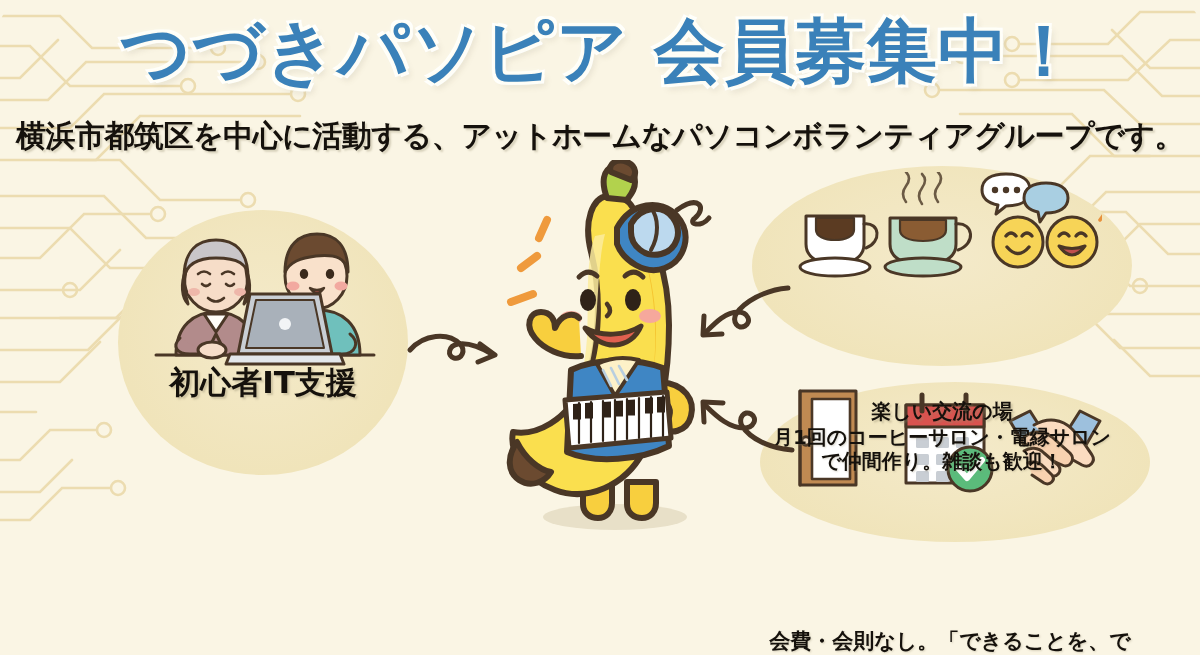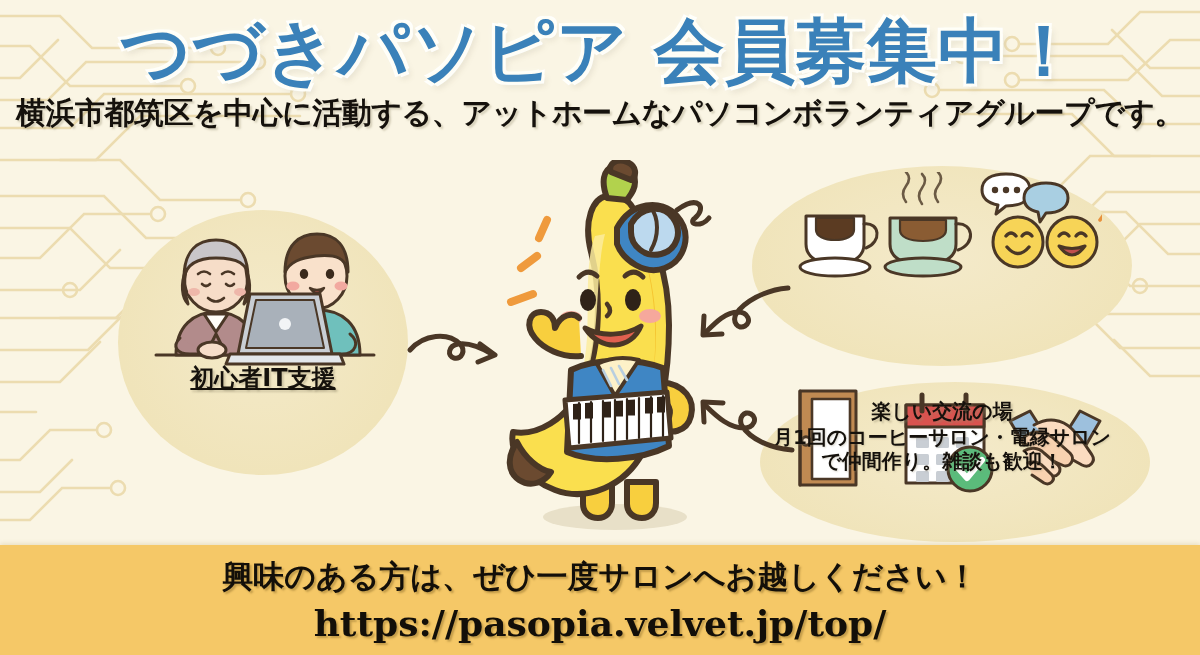--- a/index.html
+++ b/index.html
@@ -5,20 +5,21 @@
 <style>
   html,body{margin:0;padding:0;}
   body{
     width:1200px;height:655px;overflow:hidden;
     font-family:"DejaVu Sans","Liberation Sans",sans-serif;
     background:#faf5e4;
   }
   #poster{
     position:relative;width:1200px;height:655px;overflow:hidden;
     background:#faf5e4;
+    border-radius:27px;
   }
 
   
   .circuit{position:absolute;top:0;pointer-events:none;}
   .circuit.left{left:0;}
   .circuit.right{right:0;}
 
   
   #header{
     position:absolute;left:0;top:0;width:1200px;height:160px;
@@ -33,21 +34,21 @@
     white-space:nowrap;
     text-shadow:
       0 0 4px #fffdf2, 0 0 4px #fffdf2, 0 0 8px #fffdf2,
       3px 3px 0 rgba(255,255,255,.95),
       -3px 3px 0 rgba(255,255,255,.95),
       3px -3px 0 rgba(255,255,255,.95),
       -3px -3px 0 rgba(255,255,255,.95),
       4px 5px 6px rgba(120,110,80,.18);
   }
   #sub-title{
-    margin:5px 0 0 0;
+    margin:28px 0 0 0;
     font-size:30px;font-weight:bold;color:#15110c;
     white-space:nowrap;letter-spacing:-0.5px;
     text-shadow:2px 2px 2px rgba(150,140,110,.35);
   }
 
   
   #stage{position:absolute;left:0;top:160px;width:1200px;height:385px;z-index:4;}
 
   .bubble{position:absolute;border-radius:50%;background:#f2e7c0;}
   #bubble-left{left:118px;top:50px;width:290px;height:265px;
@@ -56,21 +57,21 @@
      background:radial-gradient(ellipse at 50% 45%, #f4eaca 0%, #f0e4ba 72%, #eee0b0 100%);}
   #bubble-free{left:760px;top:222px;width:390px;height:160px;
      background:radial-gradient(ellipse at 50% 45%, #f4eaca 0%, #f0e4ba 72%, #eee0b0 100%);}
 
   .bub-head{font-size:30px;font-weight:bold;color:#15110c;text-align:center;
      text-shadow:2px 2px 2px rgba(150,140,110,.4);line-height:1.1;}
   .bub-body{font-size:20px;font-weight:bold;color:#15110c;text-align:center;
      line-height:1.22;text-shadow:1px 1px 2px rgba(150,140,110,.33);}
 
   #left-text{position:absolute;left:118px;top:205px;width:290px;text-align:center;z-index:7;}
-  #left-text .bub-head{font-size:24px;text-decoration:underline;}
+  #left-text .bub-head{font-size:31px;}
   #left-text .bub-body{margin-top:5px;font-size:21px;}
 
   #social-text{position:absolute;left:742px;top:240px;width:400px;text-align:center;z-index:7;}
   #social-text .bub-head{font-size:20px;}
   #social-text .bub-body{margin-top:3px;font-size:20px;}
 
   #free-text{position:absolute;left:750px;top:468px;width:400px;text-align:center;z-index:7;}
   #free-text .bub-body{font-size:21px;line-height:1.3;}
 
   .icon-row{position:absolute;display:flex;align-items:flex-end;z-index:6;}
@@ -435,18 +436,14 @@
 
     <svg class="arrow" style="left:692px;top:228px;" width="110" height="80" viewBox="0 0 110 80">
       <g stroke="#4a3726" stroke-width="5" fill="none" stroke-linecap="round" stroke-linejoin="round">
         <path d="M100 62 C76 60 58 50 50 38 C46 30 52 22 59 26 C66 30 62 40 52 40 C38 40 26 30 14 18"></path>
         <path d="M12 34 L11 14 L31 15"></path>
       </g>
     </svg>
 
   </div>
 
-  <div id="footer">
-    <div id="footer-line1">興味のある方は、ぜひ一度サロンへお越しください！</div>
-    <a id="footer-line2" href="#" style="text-decoration:none;color:#130f09;">https://pasopia.velvet.jp/top/</a>
-  </div>
 
 </div>
 
 </body></html>

